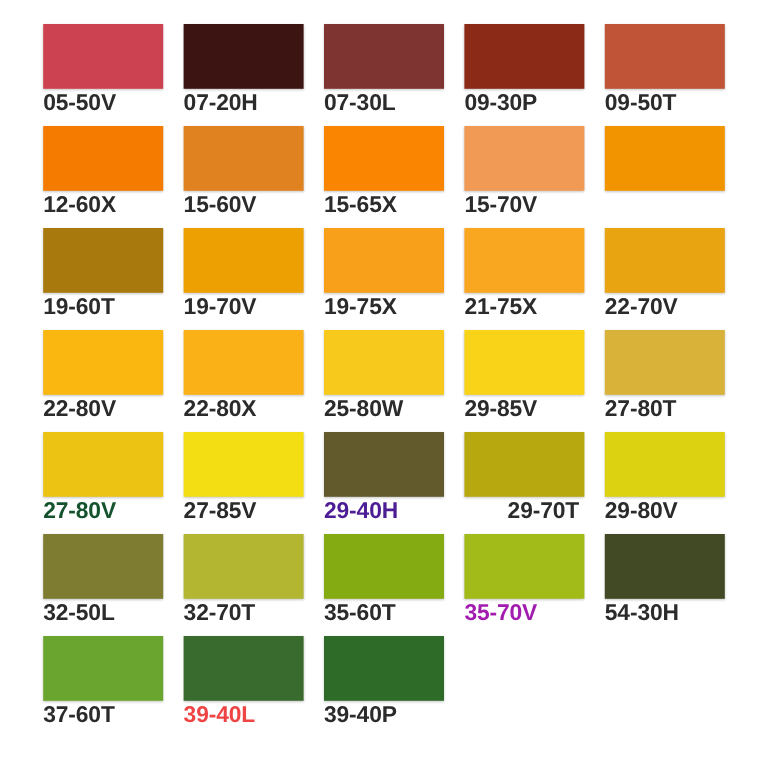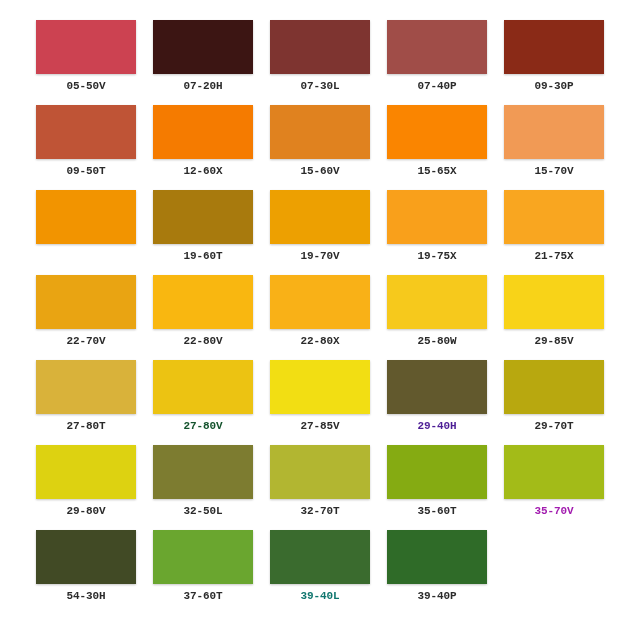--- a/index.html
+++ b/index.html
@@ -40,50 +40,45 @@
   .swatch-chip {
     width: 100px;
     height: 54px;
     display: block;
     box-sizing: border-box;
     box-shadow: 0 1px 2px rgba(0,0,0,0.22);
   }
   .swatch-label {
     display: block;
     margin-top: 5px;
-    font-size: 11px;
+    font-size: 19px;
     font-weight: bold;
     letter-spacing: -0.1px;
     color: #2b2b2b;
     line-height: 15px;
     white-space: nowrap;
-    font-family: Liberation Mono, monospace;
-    text-align: center;
+    font-family: Liberation Sans, sans-serif;
   }
 </style>
 </head>
 <body style="background: rgb(255, 255, 255);">
 
 <div id="swatch-chart">
   <div class="swatch-grid">
       <div class="swatch-cell">
         <div class="swatch-chip" title="05-50V" style="background: rgb(204, 66, 81);"></div>
         <span class="swatch-label" style="color: rgb(43, 43, 43);">05-50V</span>
       </div>
       <div class="swatch-cell">
         <div class="swatch-chip" title="07-20H" style="background: rgb(60, 21, 19);"></div>
         <span class="swatch-label" style="color: rgb(43, 43, 43);">07-20H</span>
       </div>
       <div class="swatch-cell">
         <div class="swatch-chip" title="07-30L" style="background: rgb(126, 52, 48);"></div>
         <span class="swatch-label" style="color: rgb(43, 43, 43);">07-30L</span>
-      </div>
-      <div class="swatch-cell">
-        <div class="swatch-chip" title="07-40P" style="background: rgb(160, 77, 72);"></div>
-        <span class="swatch-label" style="color: rgb(43, 43, 43);">07-40P</span>
       </div>
       <div class="swatch-cell">
         <div class="swatch-chip" title="09-30P" style="background: rgb(138, 42, 23);"></div>
         <span class="swatch-label" style="color: rgb(43, 43, 43);">09-30P</span>
       </div>
       <div class="swatch-cell">
         <div class="swatch-chip" title="09-50T" style="background: rgb(191, 84, 54);"></div>
         <span class="swatch-label" style="color: rgb(43, 43, 43);">09-50T</span>
       </div>
       <div class="swatch-cell">
@@ -153,21 +148,21 @@
       <div class="swatch-cell">
         <div class="swatch-chip" title="27-85V" style="background: rgb(242, 222, 19);"></div>
         <span class="swatch-label" style="color: rgb(43, 43, 43);">27-85V</span>
       </div>
       <div class="swatch-cell">
         <div class="swatch-chip" title="29-40H" style="background: rgb(98, 89, 45);"></div>
         <span class="swatch-label" style="color: #4c1d95;">29-40H</span>
       </div>
       <div class="swatch-cell">
         <div class="swatch-chip" title="29-70T" style="background: rgb(184, 168, 15);"></div>
-        <span class="swatch-label" style="color: rgb(43, 43, 43);">29-70T</span>
+        <span class="swatch-label" style="color: rgb(43, 43, 43); margin-left: 36px;">29-70T</span>
       </div>
       <div class="swatch-cell">
         <div class="swatch-chip" title="29-80V" style="background: rgb(221, 210, 17);"></div>
         <span class="swatch-label" style="color: rgb(43, 43, 43);">29-80V</span>
       </div>
       <div class="swatch-cell">
         <div class="swatch-chip" title="32-50L" style="background: rgb(125, 124, 48);"></div>
         <span class="swatch-label" style="color: rgb(43, 43, 43);">32-50L</span>
       </div>
       <div class="swatch-cell">
@@ -185,20 +180,20 @@
       <div class="swatch-cell">
         <div class="swatch-chip" title="37-30H" style="background: rgb(65, 74, 37);"></div>
         <span class="swatch-label" style="color: rgb(43, 43, 43);">54-30H</span>
       </div>
       <div class="swatch-cell">
         <div class="swatch-chip" title="37-60T" style="background: rgb(106, 166, 47);"></div>
         <span class="swatch-label" style="color: rgb(43, 43, 43);">37-60T</span>
       </div>
       <div class="swatch-cell">
         <div class="swatch-chip" title="39-40L" style="background: rgb(58, 107, 46);"></div>
-        <span class="swatch-label" style="color: #0f766e;">39-40L</span>
+        <span class="swatch-label" style="color: #ef4444;">39-40L</span>
       </div>
       <div class="swatch-cell">
         <div class="swatch-chip" title="39-40P" style="background: rgb(47, 107, 40);"></div>
         <span class="swatch-label" style="color: rgb(43, 43, 43);">39-40P</span>
       </div>
     </div>
 </div>
 
 </body></html>

